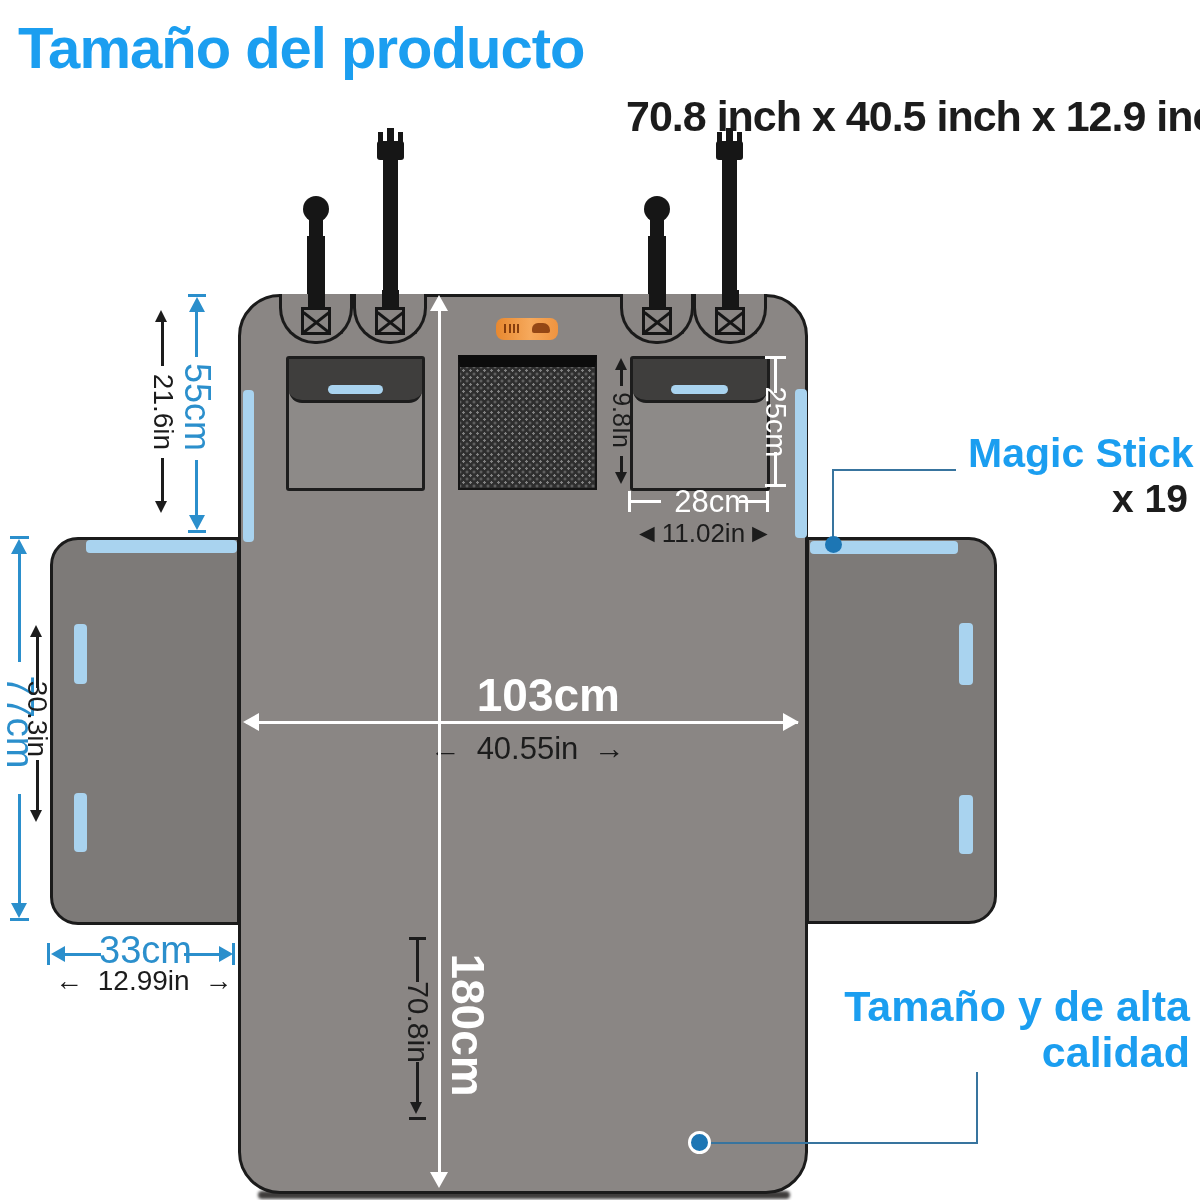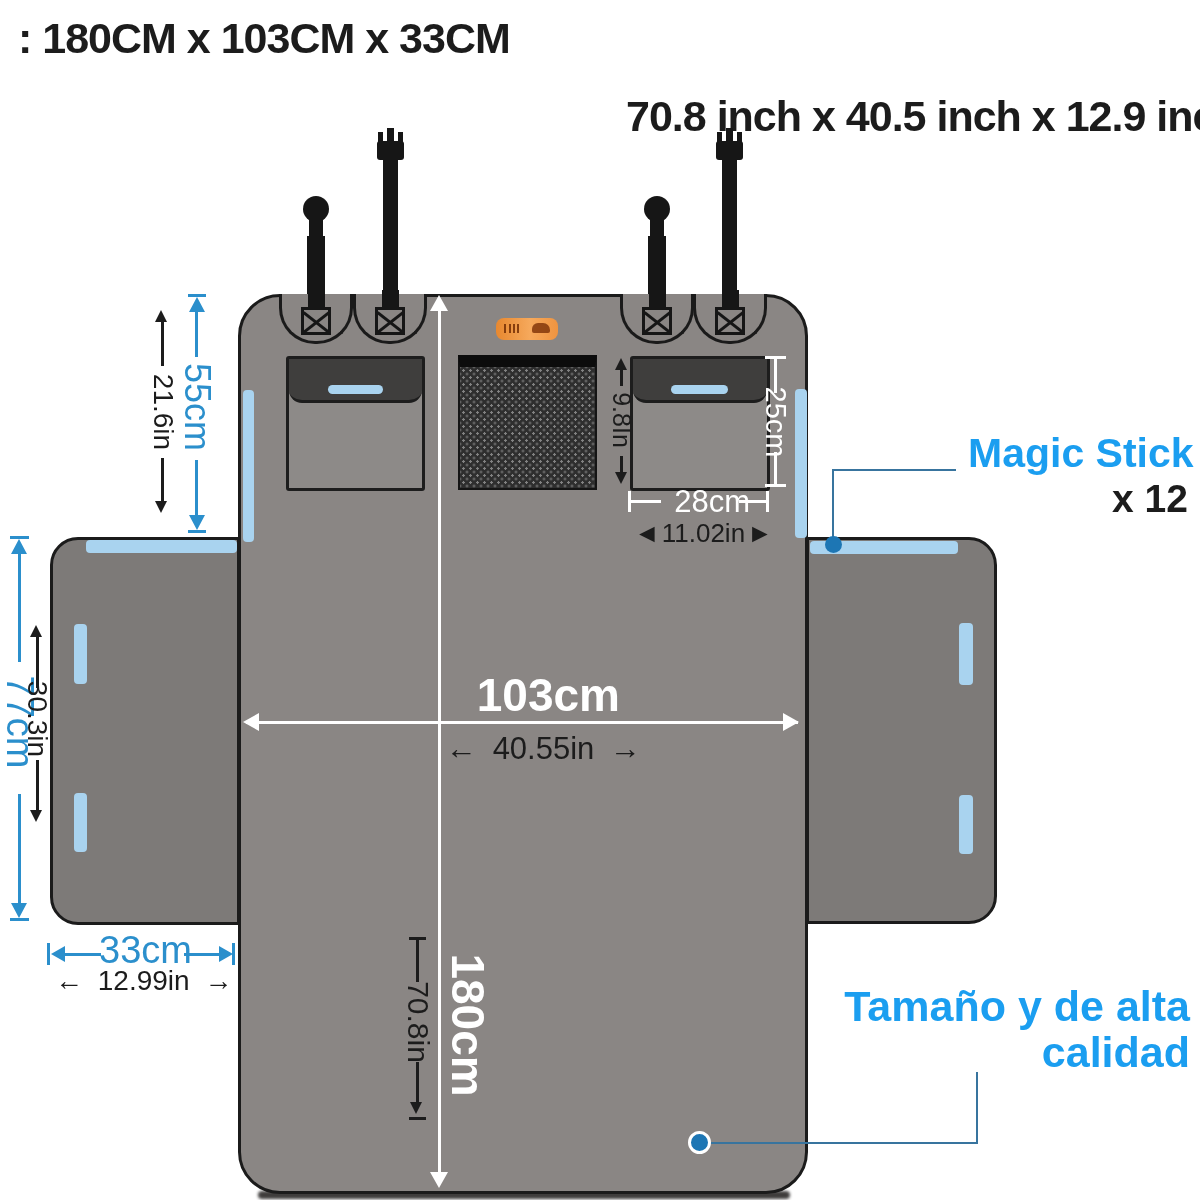--- a/index.html
+++ b/index.html
@@ -48,21 +48,21 @@
         border:2px solid #141414;border-top:12px solid #0c0c0c;box-sizing:border-box;}
   .callout-line{position:absolute;background:var(--callout-line);}
   .dot{position:absolute;border-radius:50%;background:var(--dot-blue);}
 </style>
 </head>
 <body>
 
 <div id="canvas">
 
   <div class="abs nowrap" style="left:18px;top:14px;display:flex;align-items:baseline;">
-      <span class="black bold" style="font-size:43px;letter-spacing:-1px;">: 180CM x 103CM x 33CM</span>
+    <span class="blue bold" style="font-size:58px;letter-spacing:-1px;">Tamaño del producto</span>
   </div>
   <div class="abs black bold nowrap" style="left:626px;top:92px;font-size:43px;letter-spacing:-1px;">70.8 inch x 40.5 inch x 12.9 inch</div>
 
   <div>
     <div class="strap" style="left:387px;top:128px;width:7px;height:14px;"></div>
     <div class="strap" style="left:378px;top:132px;width:5px;height:10px;"></div>
     <div class="strap" style="left:398px;top:132px;width:5px;height:10px;"></div>
     <div class="strap" style="left:377px;top:141px;width:27px;height:19px;border-radius:3px;"></div>
     <div class="strap" style="left:383px;top:158px;width:15px;height:140px;"></div>
   </div>
@@ -180,21 +180,21 @@
       <span style="margin:0 7px;">12.99in</span>
       <span>→</span>
     </div>
   </div>
 
   <div style="z-index:5;position:absolute;">
     <div class="whiteline" style="left:246px;top:721px;width:552px;height:3px;"></div>
     <div class="tri tl-w" style="left:243px;top:713px;"></div>
     <div class="tri tr-w" style="left:783px;top:713px;"></div>
     <div class="abs white bold ctr" style="left:430px;top:668px;width:190px;font-size:46px;">103cm</div>
-    <div class="abs black ctr nowrap" style="left:430px;top:731px;width:190px;font-size:31px;margin-left:16px;">
+    <div class="abs black ctr nowrap" style="left:430px;top:731px;width:190px;font-size:31px;">
       <span>←</span>
       <span style="margin:0 7px;">40.55in</span>
       <span>→</span>
     </div>
   </div>
 
   <div style="z-index:5;position:absolute;">
     <div class="whiteline" style="left:438px;top:309px;width:3px;height:865px;"></div>
     <div class="tri tu-w" style="left:430px;top:295px;"></div>
     <div class="tri td-w" style="left:430px;top:1172px;"></div>
@@ -232,21 +232,21 @@
     <div class="vtext black abs" style="left:572px;top:402px;width:100px;height:36px;font-size:25px;">9.8In</div>
     <div class="blackline" style="left:620px;top:456px;width:3px;height:18px;"></div>
     <div class="tri td-k" style="left:615px;top:472px;"></div>
   </div>
 
   <div style="z-index:6;position:absolute;">
     <div class="callout-line" style="left:832px;top:469px;width:124px;height:2px;"></div>
     <div class="callout-line" style="left:832px;top:469px;width:2px;height:72px;"></div>
     <div class="dot" style="left:825px;top:536px;width:17px;height:17px;"></div>
     <div class="abs blue bold ctr nowrap" style="left:968px;top:430px;width:220px;font-size:41px;">Magic Stick</div>
-    <div class="abs black bold ctr nowrap" style="left:968px;top:477px;width:220px;font-size:39px;">x 12</div>
+    <div class="abs black bold ctr nowrap" style="left:968px;top:477px;width:220px;font-size:39px;">x 19</div>
   </div>
 
   <div style="z-index:6;position:absolute;">
     <div class="callout-line" style="left:700px;top:1142px;width:278px;height:2px;"></div>
     <div class="callout-line" style="left:976px;top:1072px;width:2px;height:72px;"></div>
     <div class="dot" style="left:688px;top:1131px;width:17px;height:17px;border:3px solid #fff;"></div>
     <div class="abs blue bold ctr nowrap" style="left:840px;top:982px;width:350px;font-size:43px;">Tamaño y de alta</div>
     <div class="abs blue bold ctr nowrap" style="left:840px;top:1028px;width:350px;font-size:43px;">calidad</div>
   </div>
 

